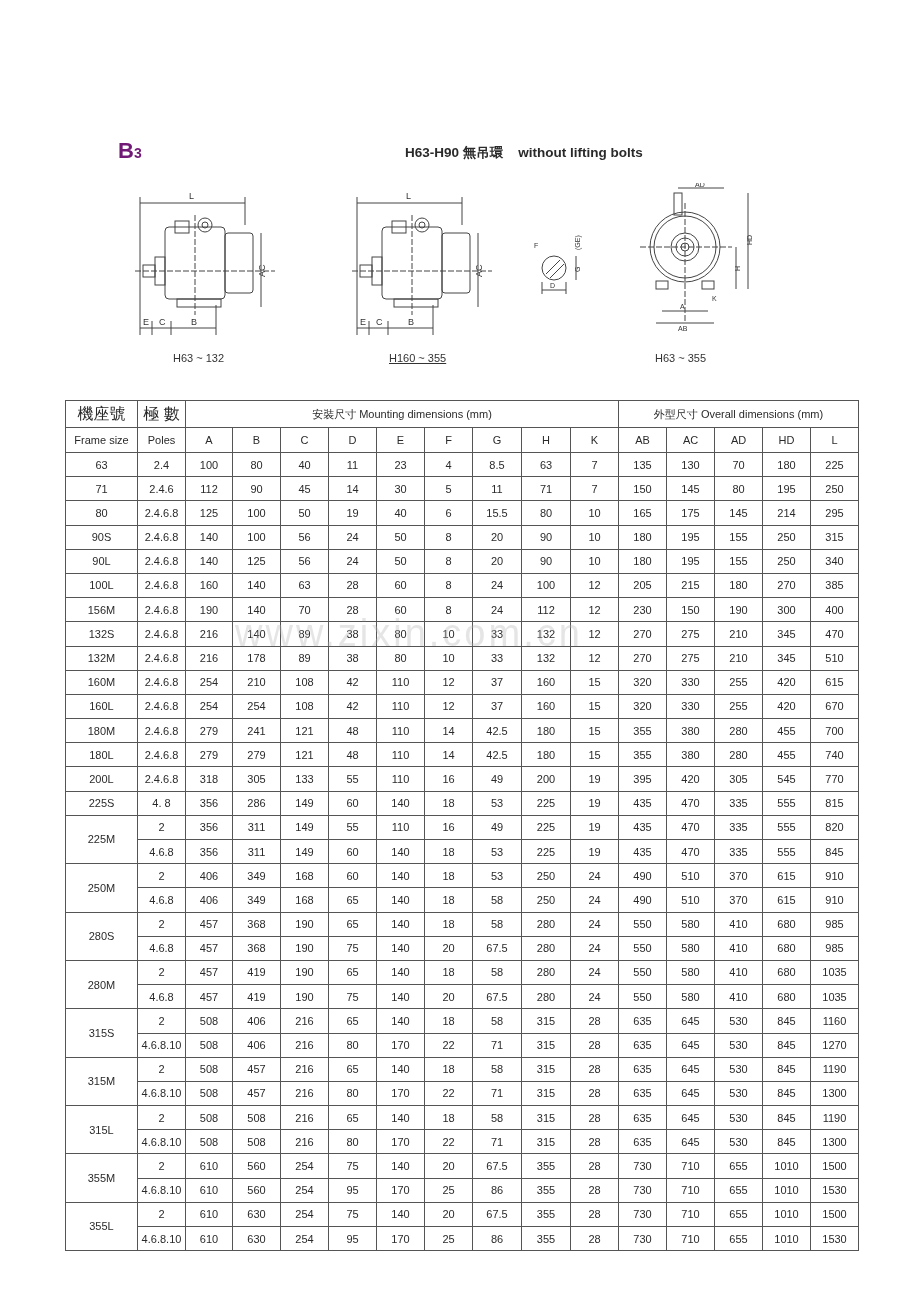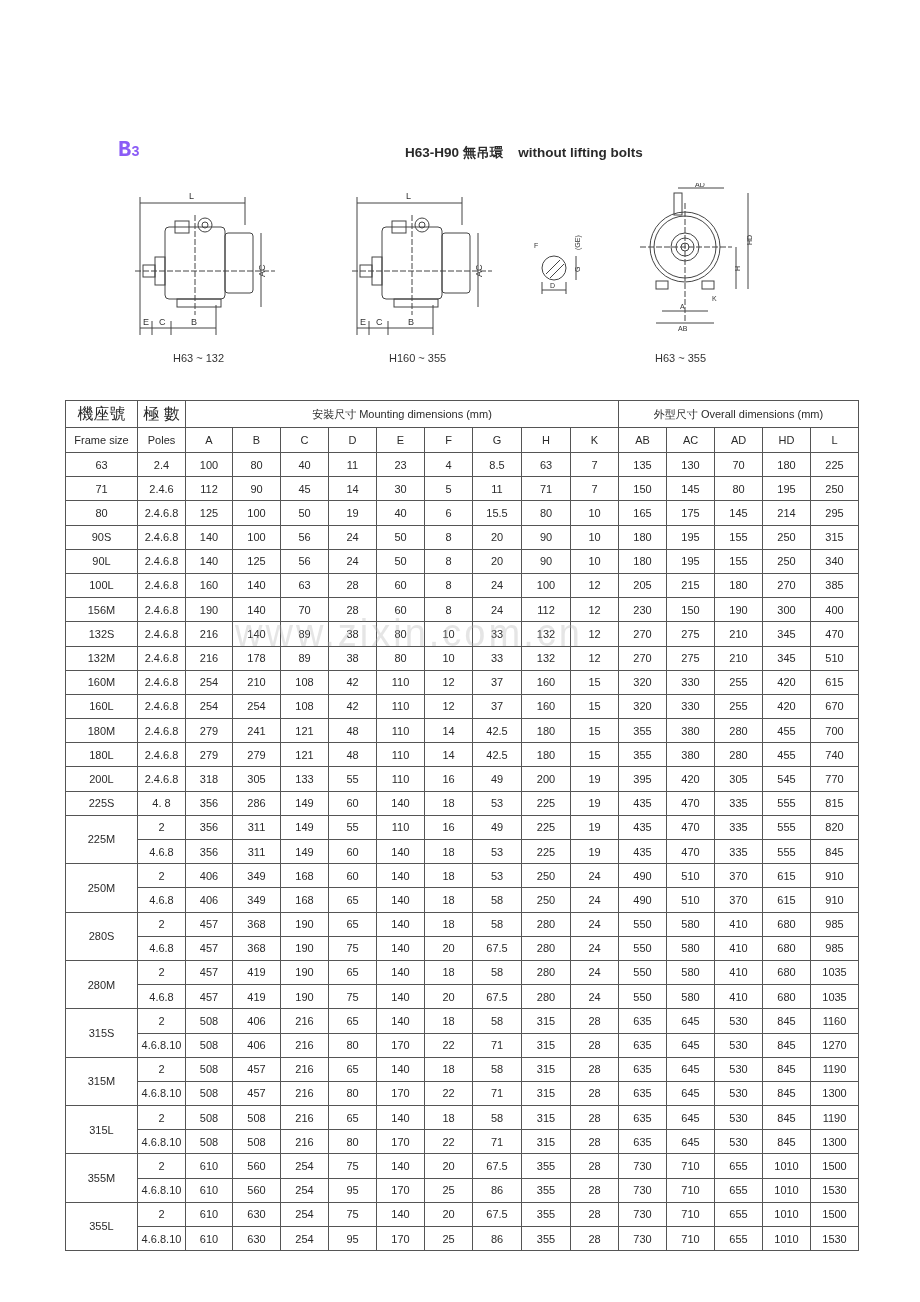--- a/index.html
+++ b/index.html
@@ -1,18 +1,18 @@
 <!DOCTYPE html>
 <html><head>
 <meta charset="utf-8">
 <style>
   html, body { margin:0; padding:0; background:#ffffff; }
   body { width:920px; height:1302px; position:relative; overflow:hidden;
          font-family:"Liberation Sans", "DejaVu Sans", sans-serif; color:#222; }
-  .series-label { position:absolute; left:118px; top:138px; font-size:22px; font-weight:bold; color:#8b5cf6;font-family:Liberation Mono, monospace; }
+  .series-label { position:absolute; left:118px; top:138px; font-size:22px; font-weight:bold; color:#701a75; }
   .series-label .sub { font-size:14px; font-weight:bold; }
   .page-heading { position:absolute; left:405px; top:144px; font-size:13.5px; font-weight:bold; color:#2a2a2a; white-space:pre; }
   .diagram { position:absolute; }
   .diagram svg { display:block; }
   .caption { position:absolute; font-size:11px; color:#333; }
   table.dims { position:absolute; left:65px; top:400px; border-collapse:collapse; table-layout:fixed; width:793px; }
   table.dims td, table.dims th { border:1px solid #555; text-align:center; font-size:11px; font-weight:normal; color:#2a2a2a; padding:0; line-height:1.1; }
   table.dims th.top { height:26px; }
   table.dims th.sub { height:24px; }
   table.dims td { height:23.2px; }
@@ -82,21 +82,21 @@
     </g>
     <g font-size="9" fill="#333" font-family="Liberation Sans, sans-serif">
       <text x="54" y="14">L</text>
       <text x="130" y="92" transform="rotate(-90 130 92)">AC</text>
       <text x="8" y="140">E</text>
       <text x="24" y="140">C</text>
       <text x="56" y="140">B</text>
     </g>
   </svg>
 </div>
-<div class="caption" style="left:389px; top:352px;">H160 ~ 355</div>
+<div class="caption" style="left:389px; top:352px;text-decoration:underline;">H160 ~ 355</div>
 
 <div class="diagram" style="left:532px; top:232px;">
   <svg width="60" height="65" viewBox="0 0 60 65">
     <g stroke="#444" fill="none" stroke-width="1">
       <circle cx="22" cy="36" r="12"></circle>
       <line x1="14" y1="42" x2="28" y2="28"></line>
         <line x1="18" y1="46" x2="32" y2="32"></line>
       <line x1="10" y1="50" x2="10" y2="62"></line>
         <line x1="34" y1="50" x2="34" y2="62"></line>
       <line x1="10" y1="58" x2="34" y2="58"></line>

